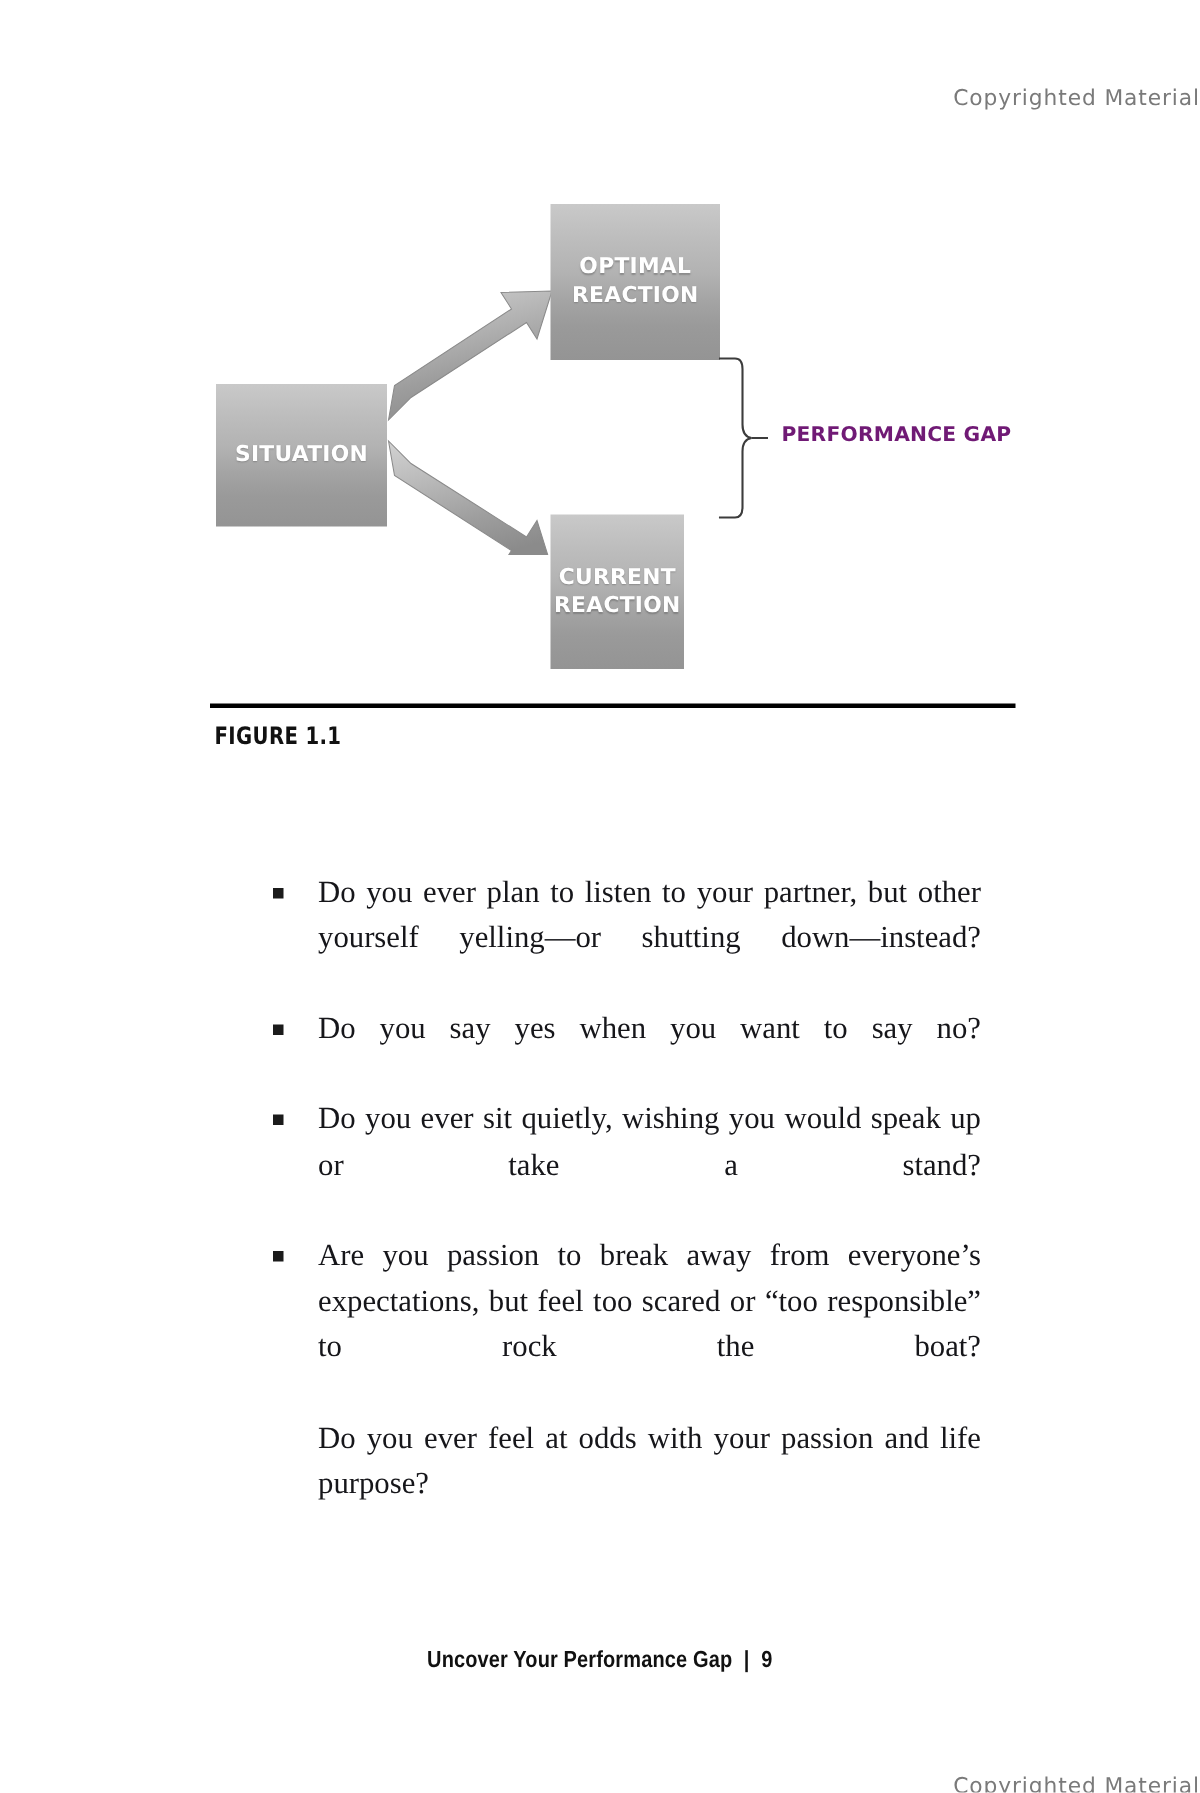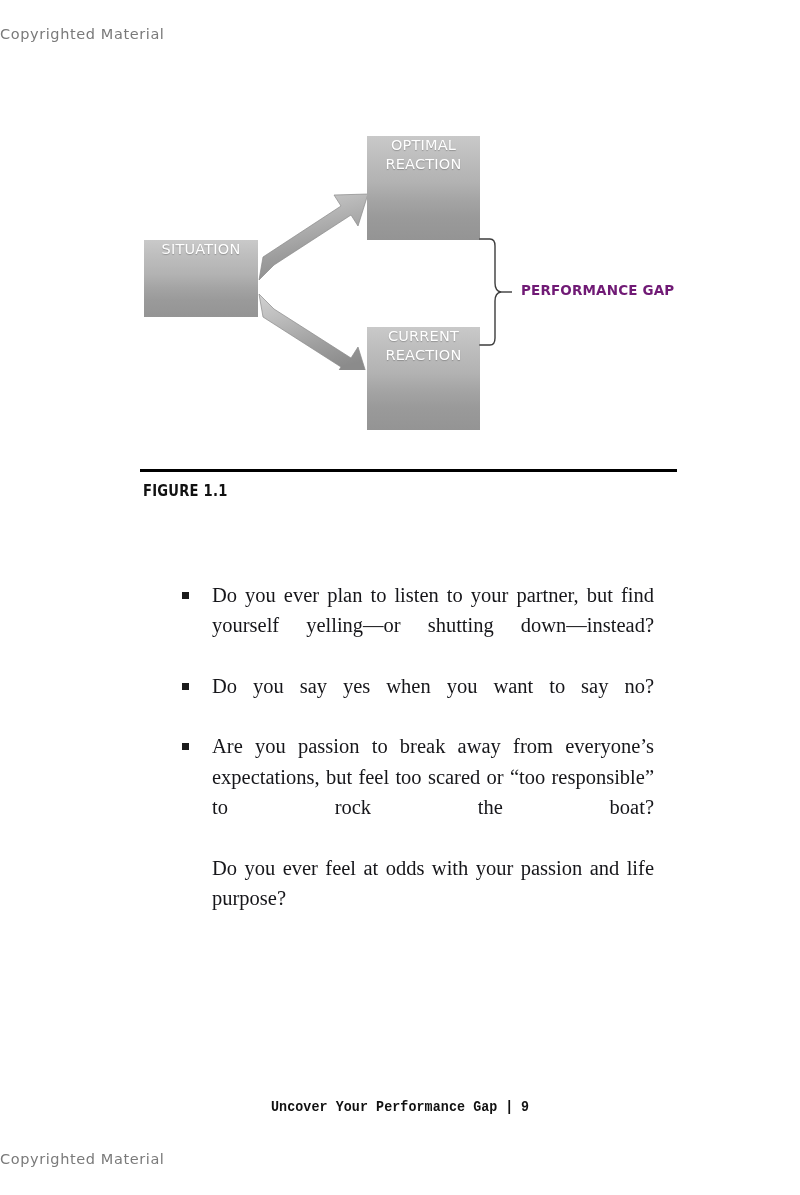--- a/index.html
+++ b/index.html
@@ -13,26 +13,27 @@
     position: relative;
     font-family: "Liberation Serif", "DejaVu Serif", serif;
     overflow: hidden;
   }
 
   
   .copyright-mark {
     position: absolute;
     left: 0;
     width: 800px;
-    text-align: left;
+    text-align: right;
     font-family: "DejaVu Sans", "Liberation Sans", sans-serif;
     font-size: 14.5px;
     letter-spacing: 0.6px;
     color: #7a7a7a;
     font-weight: 400;
+    margin-top: 32px;
   }
   #copyright-top { top: 26px; }
   #copyright-bottom { top: 1151px; }
 
   
   .figure-wrap {
     position: absolute;
     left: 0;
     top: 0;
     width: 800px;
@@ -43,49 +44,49 @@
     position: absolute;
     background: linear-gradient(to bottom,
         #c9c9c9 0%,
         #bdbdbd 22%,
         #b2b2b2 45%,
         #a4a4a4 62%,
         #9a9a9a 78%,
         #949494 100%);
     color: #ffffff;
     font-family: "DejaVu Sans", "Liberation Sans", sans-serif;
-    font-weight: 400;
+    font-weight: 700;
     font-size: 14.5px;
     line-height: 19px;
     display: flex;
-    align-items: flex-start;
+    align-items: center;
     justify-content: center;
     text-align: center;
     letter-spacing: 0.2px;
     box-sizing: border-box;
     text-shadow: 0 1px 1px rgba(90,90,90,0.45);
   }
   .node-box .label-lines { display: block; }
 
   #box-situation {
     left: 144px;
-    top: 240px;
+    top: 256px;
     width: 114px;
-    height: 77px;
+    height: 95px;
   }
   #box-optimal {
     left: 367px;
     top: 136px;
     width: 113px;
     height: 104px;
   }
   #box-current {
     left: 367px;
-    top: 327px;
-    width: 113px;
+    top: 343px;
+    width: 89px;
     height: 103px;
   }
 
   .arrow-svg {
     position: absolute;
     left: 255px;
     top: 185px;
     width: 135px;
     height: 185px;
   }
@@ -172,21 +173,21 @@
     width: 100%;
   }
 
   
   #page-footer {
     position: absolute;
     left: 0;
     top: 1098px;
     width: 800px;
     text-align: center;
-    font-family: Liberation Mono, monospace;
+    font-family: Liberation Sans, sans-serif;
     font-weight: 700;
     font-size: 15.5px;
     color: #111111;
     letter-spacing: 0.1px;
   }
   #page-footer .footer-inner {
     display: inline-block;
     transform: scaleX(0.86);
     transform-origin: center center;
     white-space: nowrap;
@@ -253,25 +254,29 @@
 
   <div class="gap-label">PERFORMANCE GAP</div>
 </div>
 
 <div id="figure-rule"></div>
 <div id="figure-caption">FIGURE 1.1</div>
 
 <ul id="bullet-list">
     <li>
       <span class="bullet-mark"></span>
-      <span class="li-text">Do you ever plan to listen to your partner, but find yourself yelling—or shutting down—instead?</span>
+      <span class="li-text">Do you ever plan to listen to your partner, but other yourself yelling—or shutting down—instead?</span>
     </li>
     <li>
       <span class="bullet-mark"></span>
       <span class="li-text">Do you say yes when you want to say no?</span>
+    </li>
+    <li>
+      <span class="bullet-mark"></span>
+      <span class="li-text">Do you ever sit quietly, wishing you would speak up or take a stand?</span>
     </li>
     <li>
       <span class="bullet-mark"></span>
       <span class="li-text">Are you passion to break away from everyone’s expectations, but feel too scared or “too responsible” to rock the boat?</span>
     </li>
     <li>
       <span class="li-text">Do you ever feel at odds with your passion and life purpose?</span>
     </li>
   </ul>
 

